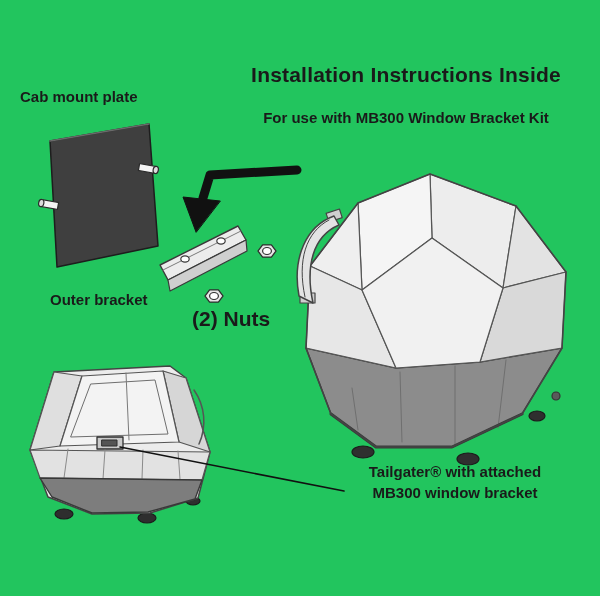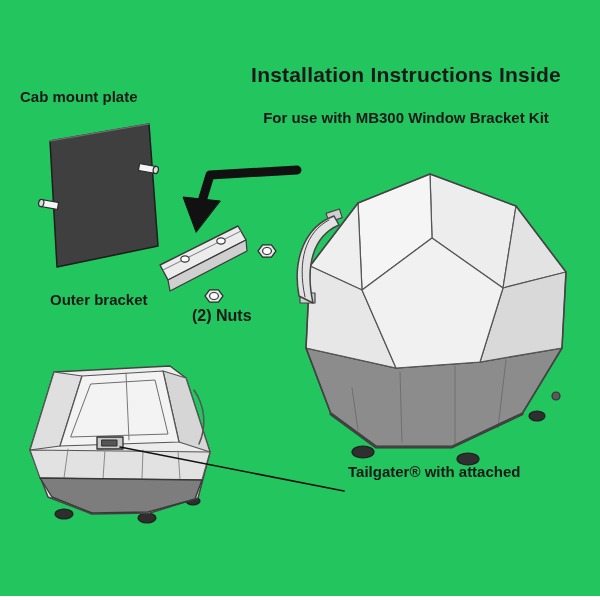--- a/index.html
+++ b/index.html
@@ -6,22 +6,22 @@
   html, body { width: 600px; height: 600px; background: #ffffff; }
   body { font-family: "Liberation Sans", sans-serif; color: #1a1a1a; }
   .stage { position: relative; width: 600px; height: 596px; background: #22c55e; overflow: hidden; }
   .svg-layer { position: absolute; left: 0; top: 0; width: 600px; height: 600px; }
   .txt { position: absolute; font-weight: bold; color: #1a1a1a; }
   .title-block { left: 224px; top: 62px; width: 364px; text-align: center; }
   .title { font-size: 21px; line-height: 25px; letter-spacing: .2px; }
   .subtitle { font-size: 15px; line-height: 18px; margin-top: 22px; }
   .label-cab { left: 20px; top: 88px; font-size: 15px; }
   .label-bracket { left: 50px; top: 291px; font-size: 15px; }
-  .label-nuts { left: 192px; top: 307px; font-size: 16px; }
-  .caption { left: 348px; top: 461px; width: 242px; font-size: 15px; line-height: 21px; }
+  .label-nuts { left: 192px; top: 307px; font-size: 21px; }
+  .caption { left: 334px; top: 461px; width: 242px; text-align: center; font-size: 15px; line-height: 21px; }
 </style>
 </head>
 <body>
 
 <div class="stage">
 
   <svg class="svg-layer" width="600" height="600" viewBox="0 0 600 600" stroke-linejoin="round" stroke-linecap="round">
 
     <g>
       <polygon points="50,141 149,124 158,246 57,267" fill="#3f3f3f" stroke="#1d1d1d" stroke-width="1.5"></polygon>
@@ -132,15 +132,16 @@
     <div class="title">Installation Instructions Inside</div>
     <div class="subtitle">For use with MB300 Window Bracket Kit</div>
   </div>
 
   <div class="txt label-bracket">Outer bracket</div>
   <div class="txt label-cab">Cab mount plate</div>
   <div class="txt label-nuts">(2) Nuts</div>
 
   <div class="txt caption">
     <div>Tailgater® with attached</div>
+    <div>MB300 window bracket</div>
   </div>
 
 </div>
 
 </body></html>

